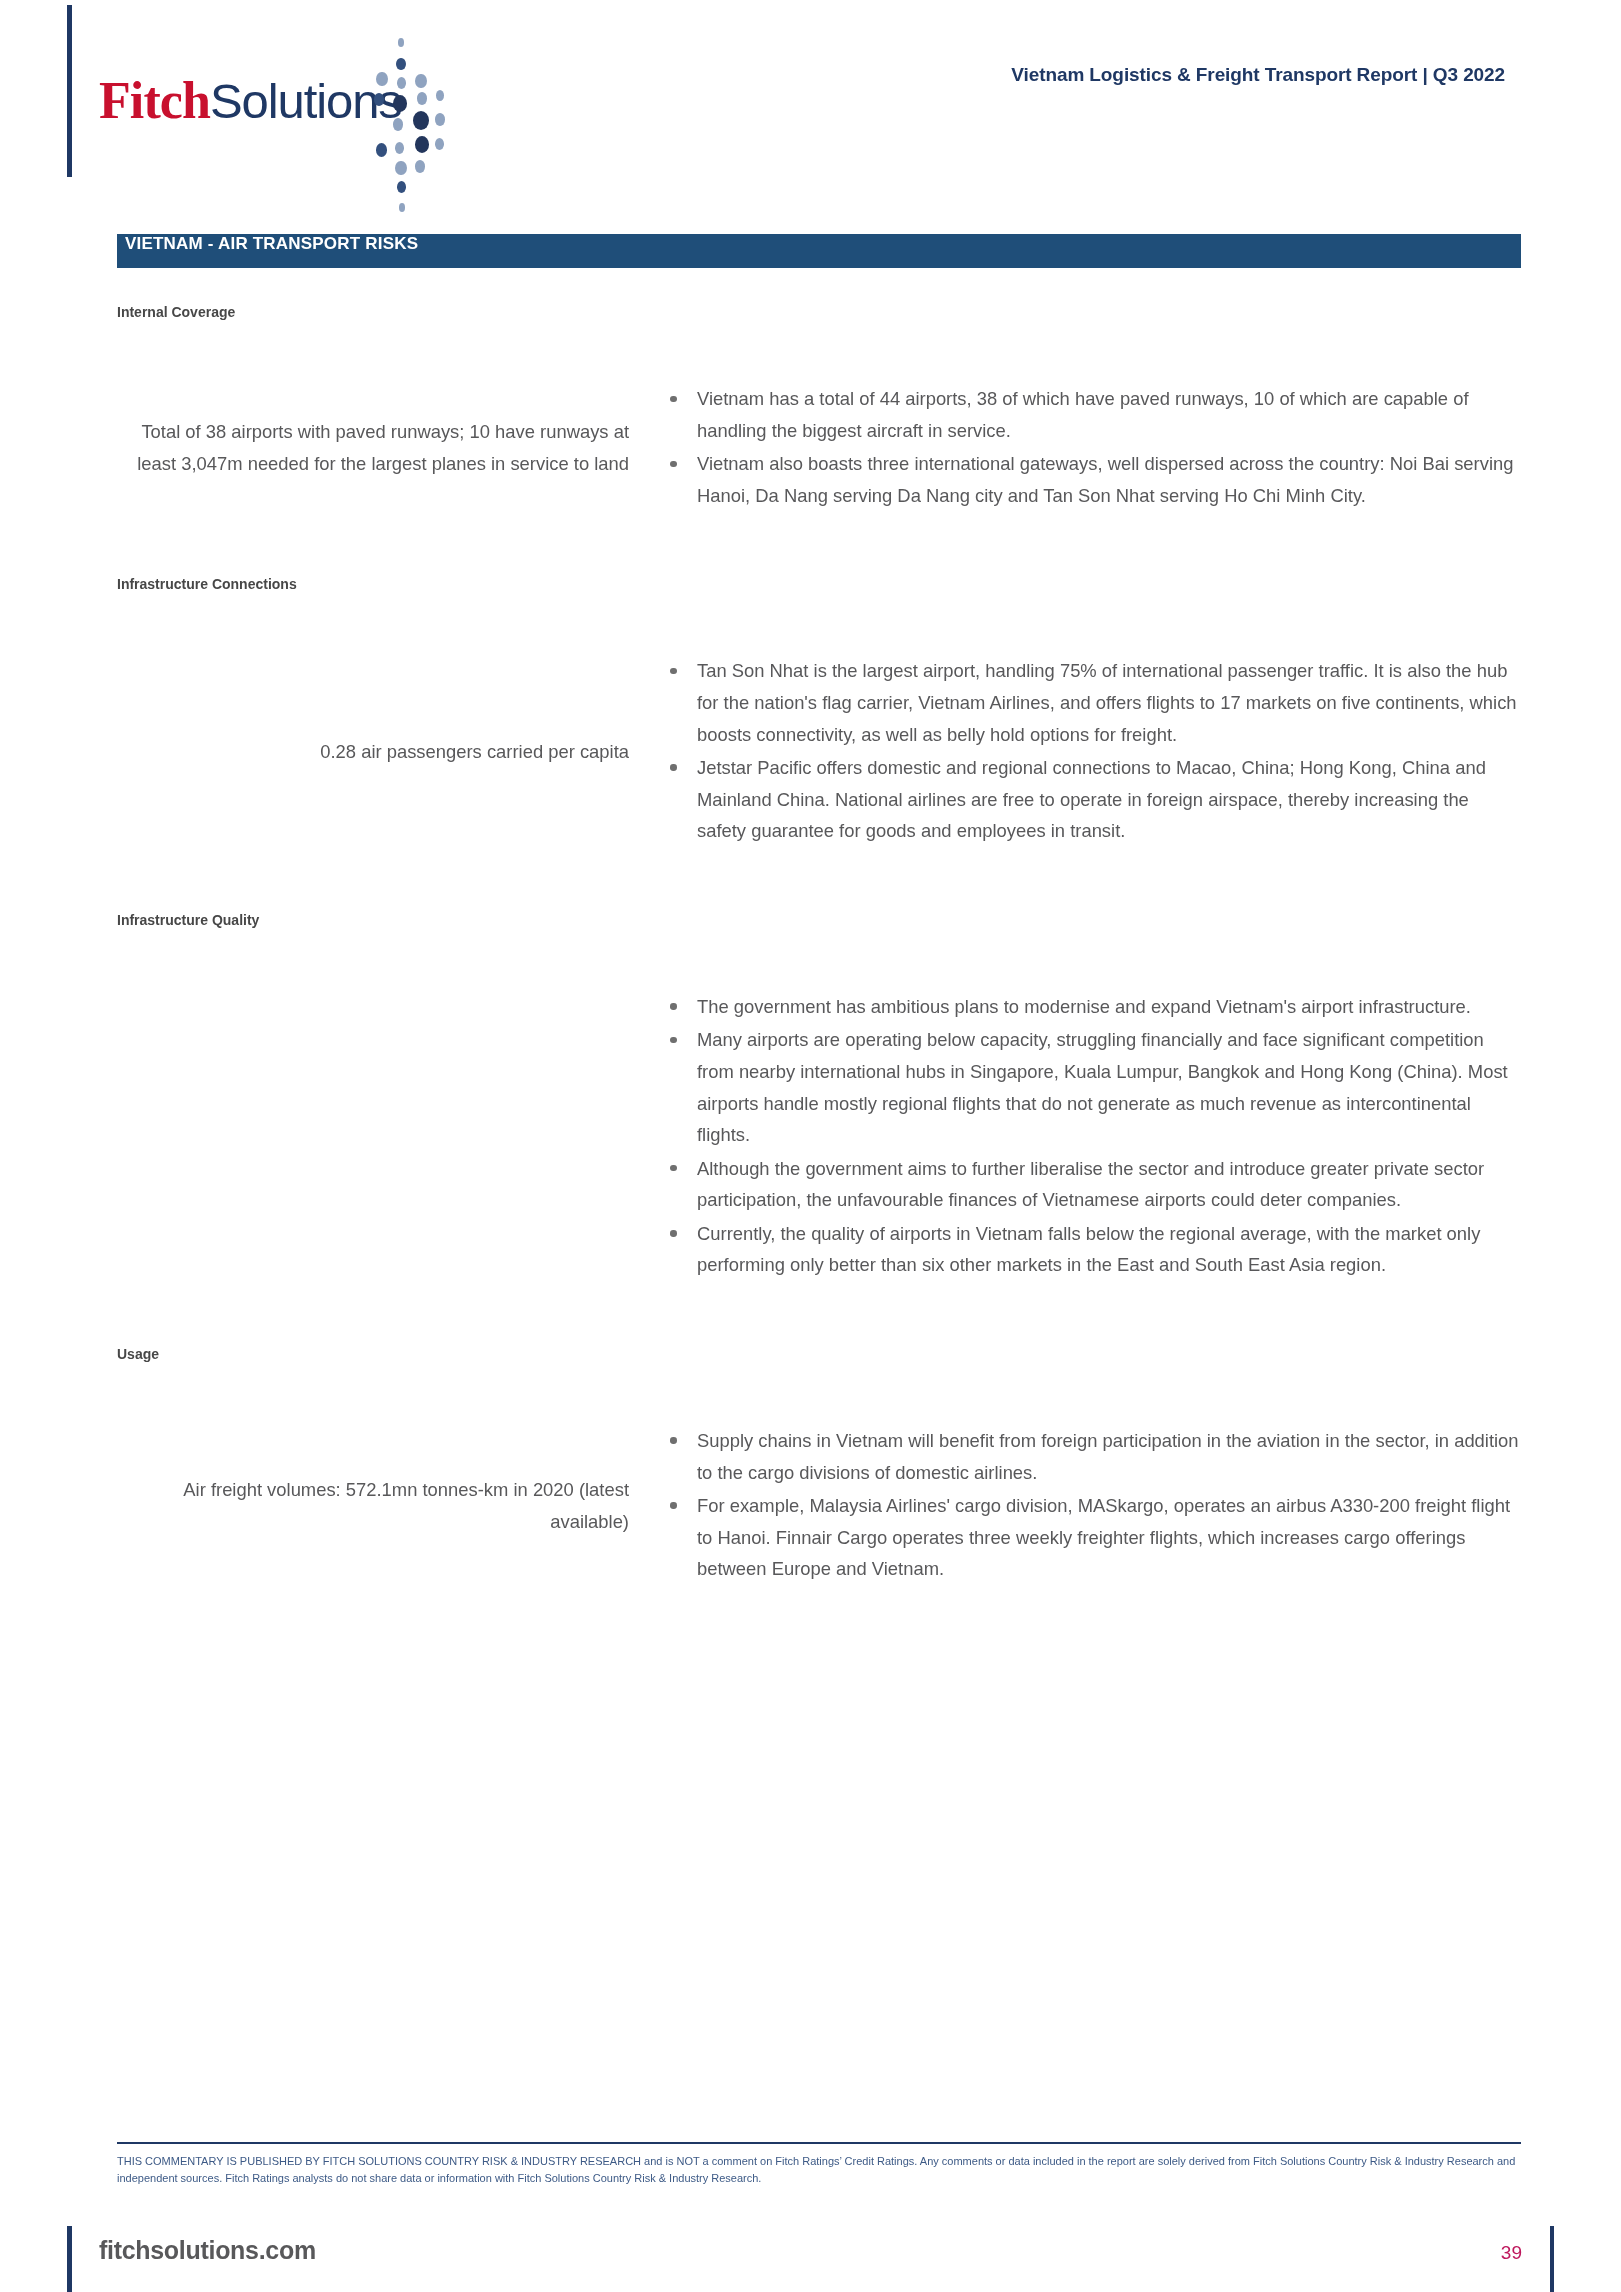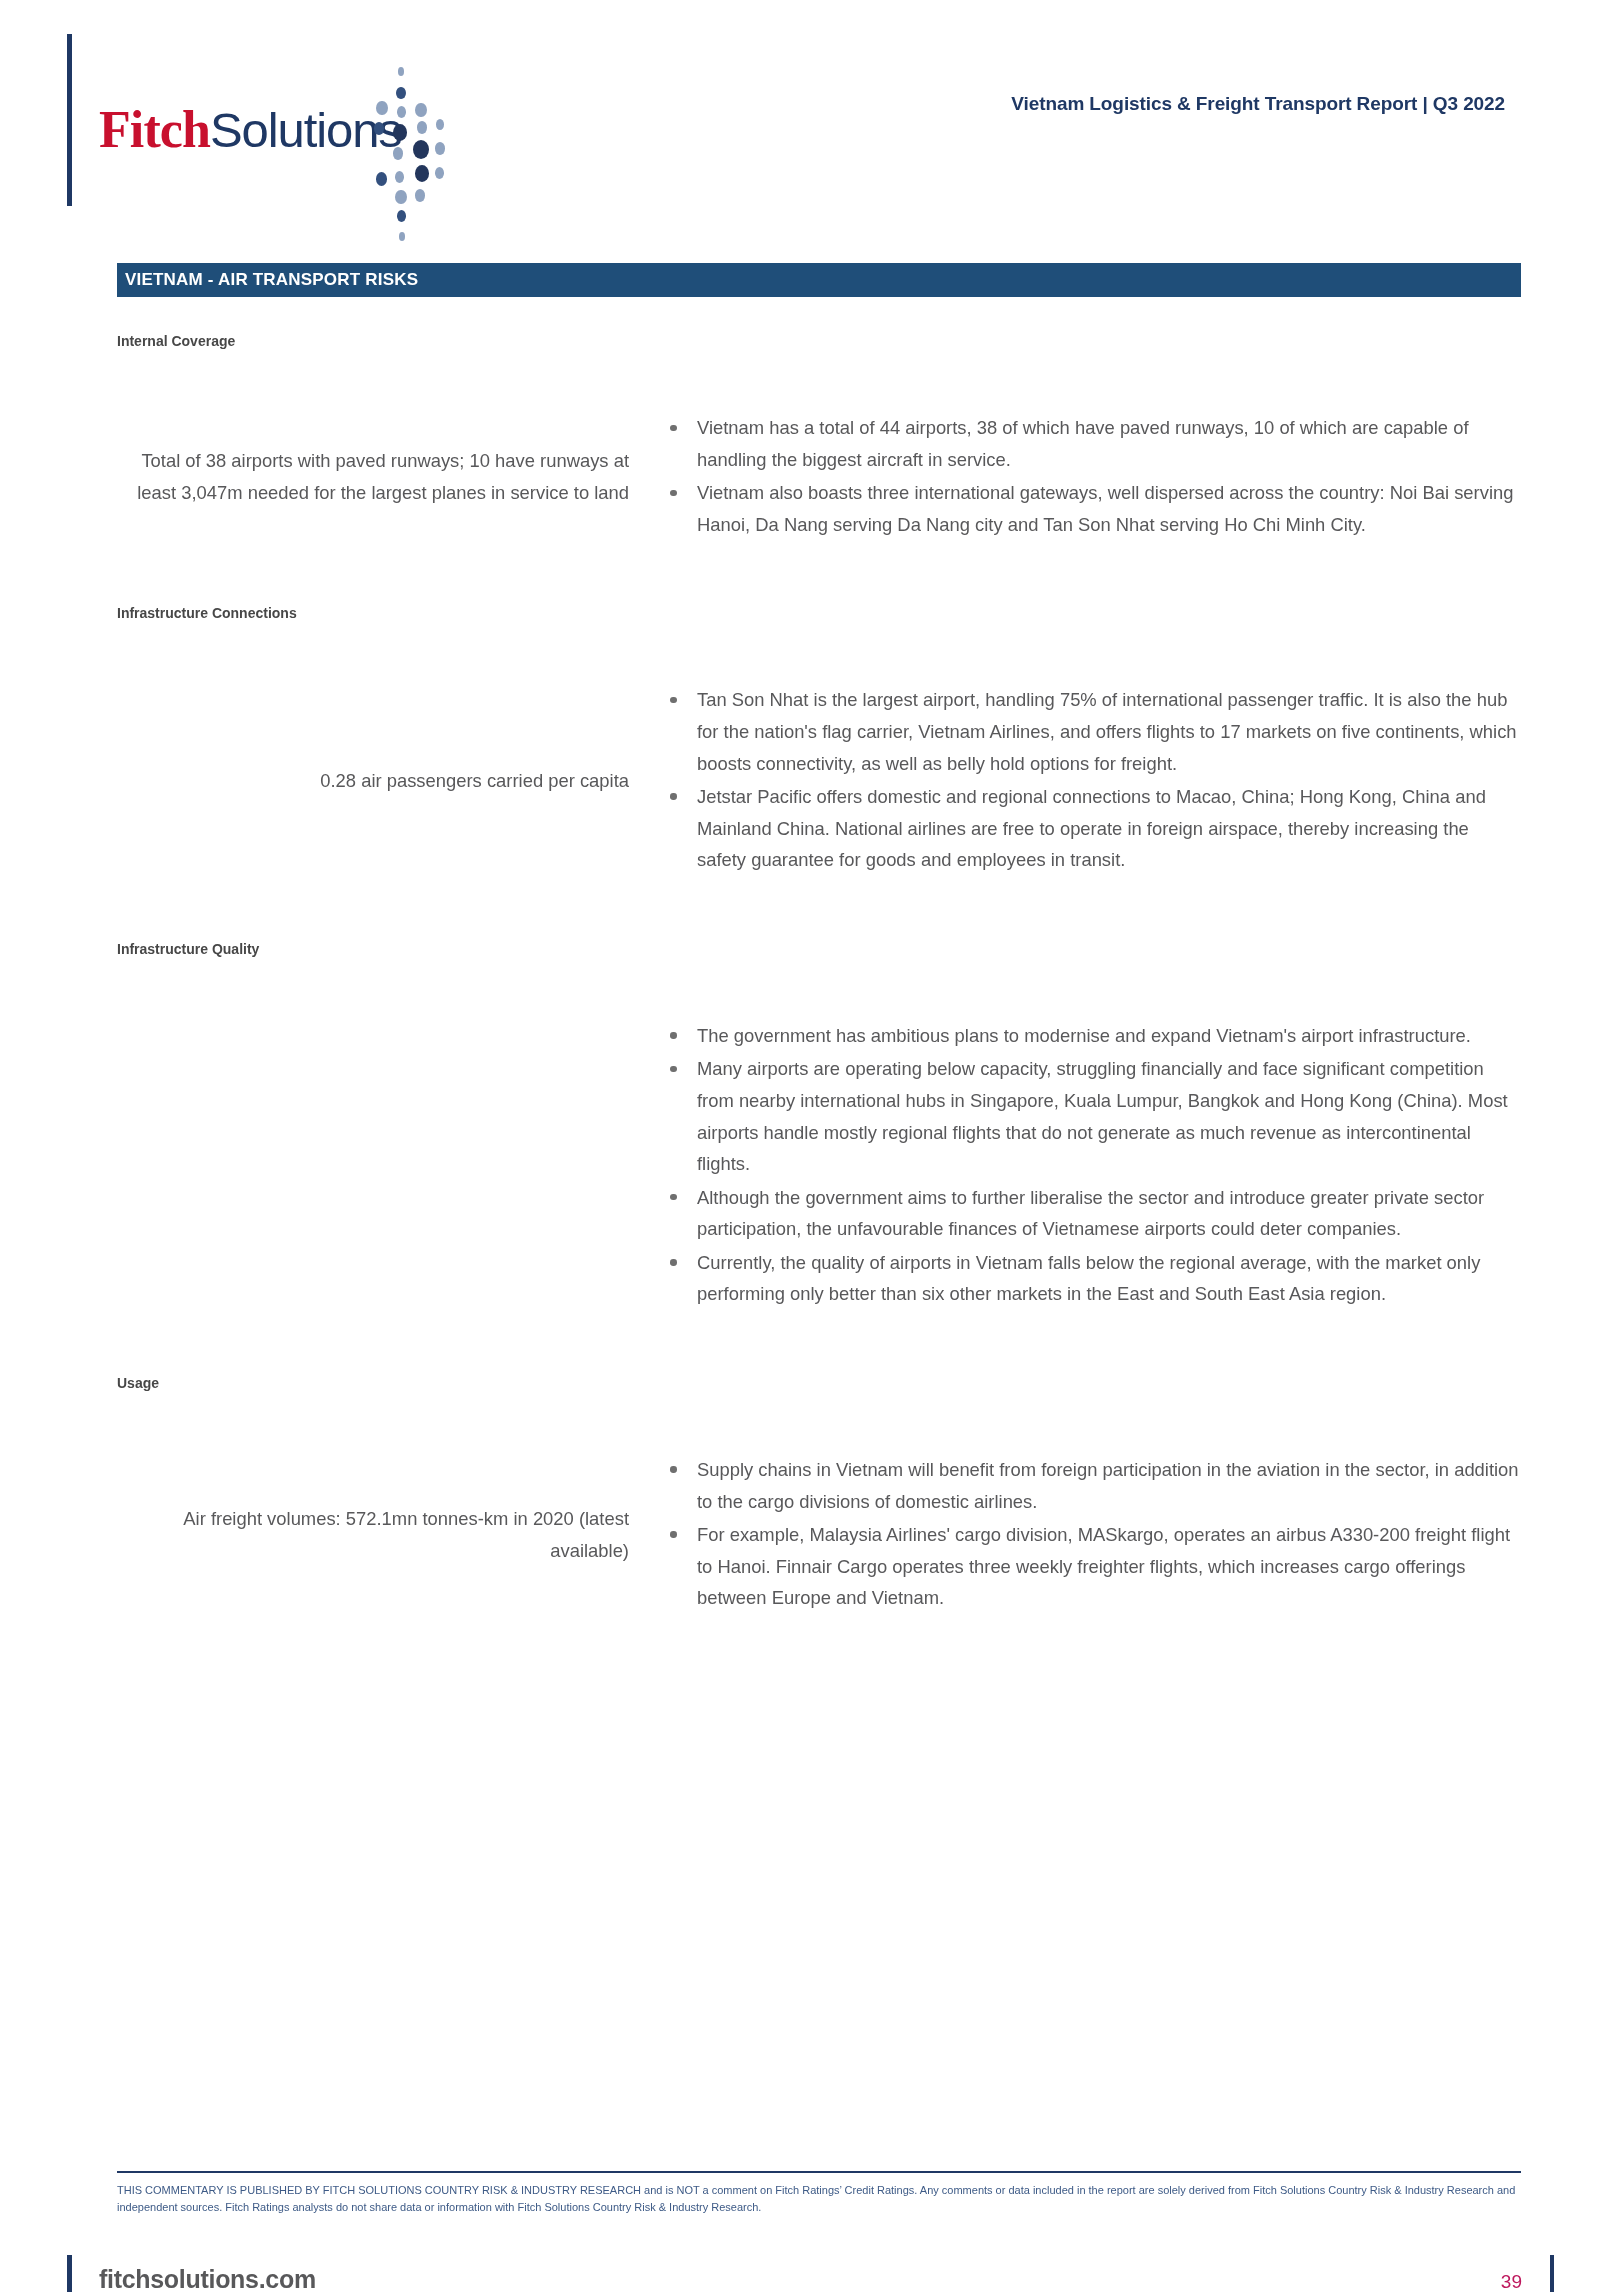--- a/index.html
+++ b/index.html
@@ -12,21 +12,20 @@
     color: #4b4b4b;
     position: relative;
     overflow: hidden;
   }
 
   
   .page {
     position: absolute;
     inset: 0;
     background: #fff;
-    margin-top: 29px;
   }
 
   
   .header-rule {
     position: absolute;
     left: 67px;
     top: 5.4px;
     width: 4.5px;
     height: 172px;
     background: #1f3864;
@@ -96,21 +95,21 @@
 
   
   .banner {
     position: absolute;
     left: 117px;
     top: 234px;
     width: 1404px;
     height: 34px;
     background: #1f4e79;
     display: flex;
-    align-items: center;
+    align-items: flex-start;
   }
   .banner-label {
     color: #ffffff;
     font-size: 17px;
     font-weight: 700;
     letter-spacing: 0.2px;
     padding-left: 8px;
   }
 
   

